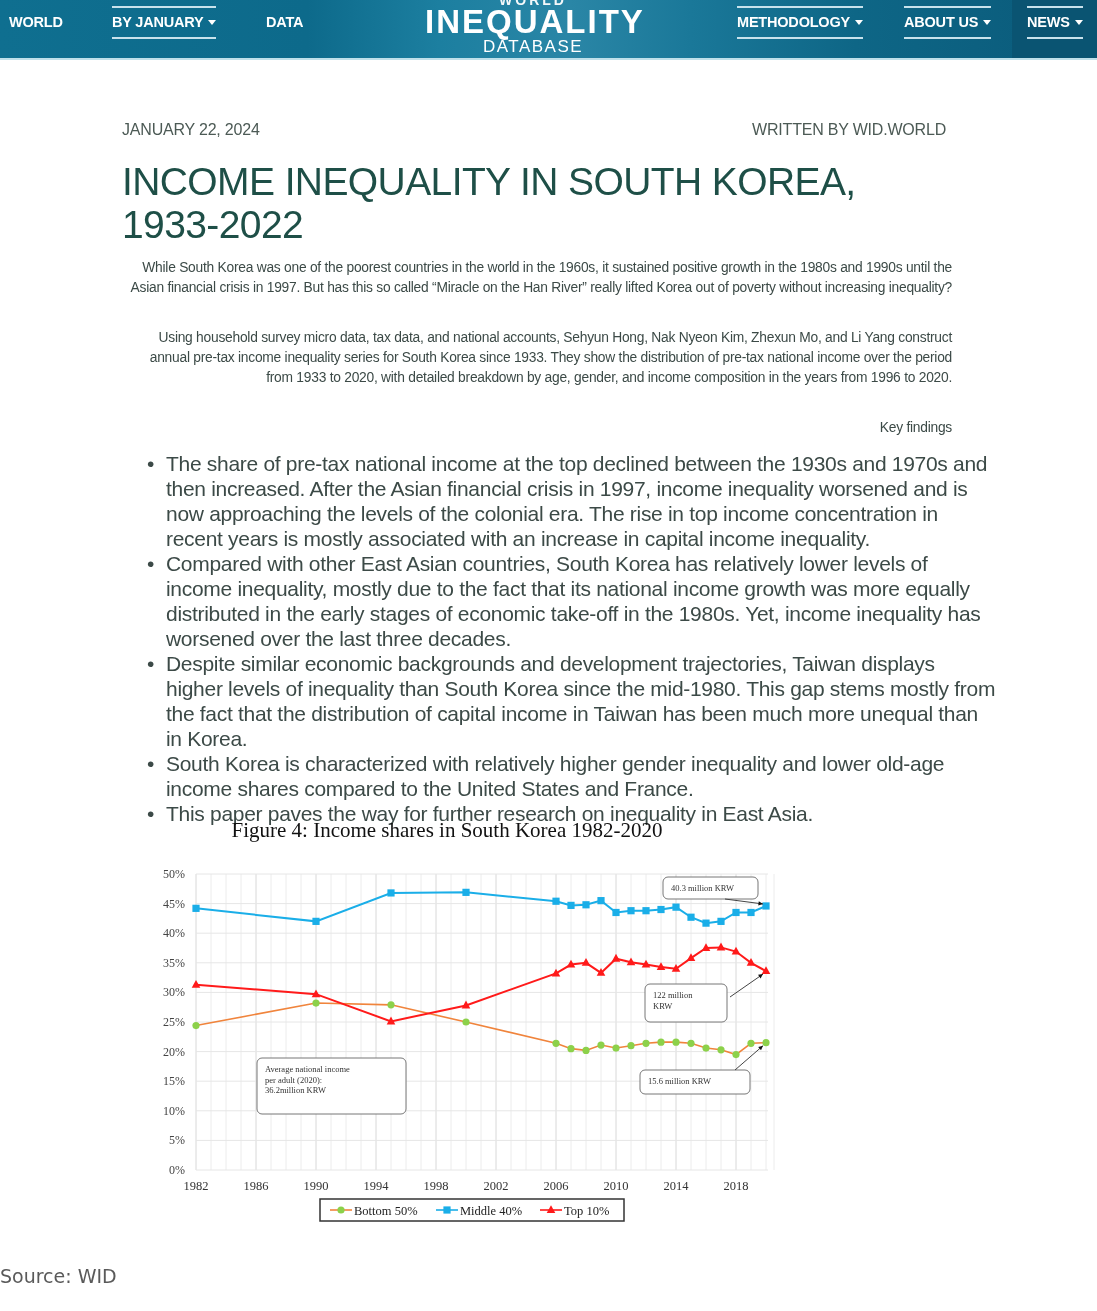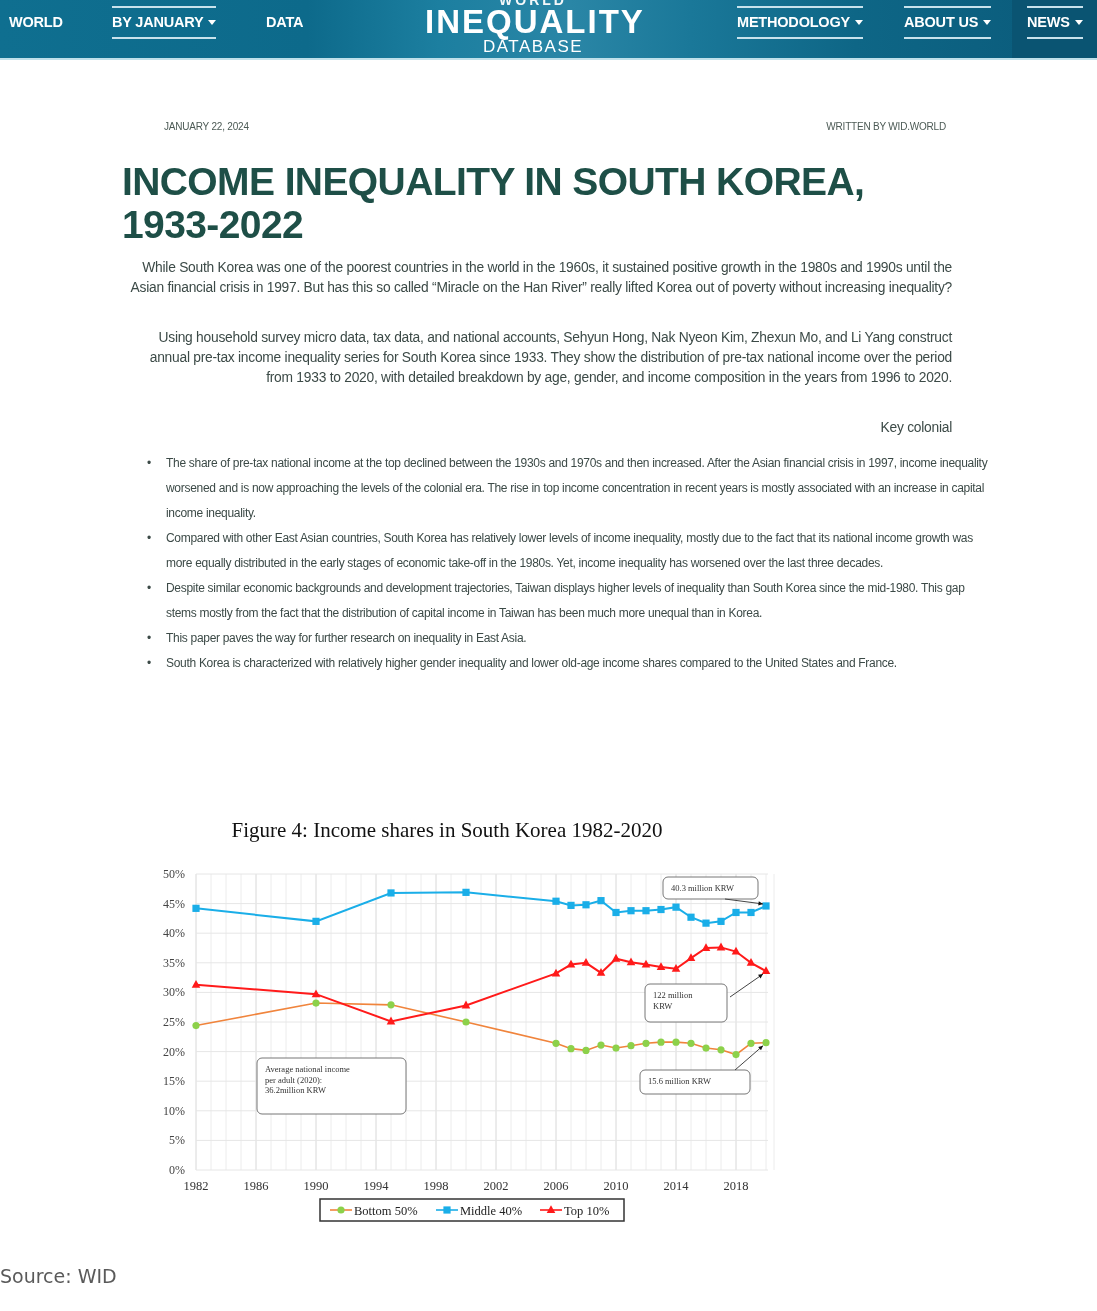--- a/index.html
+++ b/index.html
@@ -14,30 +14,30 @@
   .nav-item.dd:before { top: 6px; }
   .nav-item.dd:after { top: 37px; }
   .caret { display: inline-block; width: 0; height: 0; border-left: 4px solid transparent; border-right: 4px solid transparent; border-top: 5px solid #ffffff; margin-left: 5px; vertical-align: 2px; }
   .nav-news-bg { position: absolute; left: 1012px; top: 0; width: 85px; height: 58px; background: #0a5472; }
   .logo { position: absolute; left: 425px; top: 0; width: 216px; height: 58px; text-align: center; color: #fff; }
   .logo-top { position: absolute; top: -8px; left: 0; right: 0; font-size: 14px; font-weight: bold; letter-spacing: 3px; opacity: 0.95; }
   .logo-mid { position: absolute; top: 2px; left: 0; right: 0; font-size: 33px; font-weight: bold; letter-spacing: 2px; line-height: 40px; }
   .logo-bot { position: absolute; top: 37px; left: 0; right: 0; font-size: 17px; letter-spacing: 1.5px; line-height: 20px; }
 
   
-  .meta { position: absolute; top: 121px; font-size: 10px; color: #4c5a55; letter-spacing: -0.2px; margin-left: 42px; }
+  .meta { position: absolute; top: 121px; font-size: 16px; color: #4c5a55; letter-spacing: -0.2px; }
   .meta-date { left: 122px; }
   .meta-author { right: 151px; }
-  .title { position: absolute; left: 122px; top: 160px; width: 820px; margin: 0; font-size: 39px; line-height: 43px; color: #1e4f47; font-weight: bold; letter-spacing: -0.6px; }
+  .title { position: absolute; left: 122px; top: 160px; width: 820px; margin: 0; font-size: 39px; line-height: 43px; color: #1e4f47; font-weight: normal; letter-spacing: -0.6px; }
   .para { position: absolute; left: 122px; width: 830px; margin: 0; font-size: 13.8px; line-height: 20px; color: #3c4a47; letter-spacing: -0.25px; text-align: right; }
   .p1 { top: 258px; }
   .p2 { top: 328px; }
   .p3 { top: 418px; }
   .findings { position: absolute; left: 122px; top: 451px; width: 830px; margin: 0; padding: 0 0 0 44px; list-style: none; }
-  .findings li { position: relative; font-size: 12px; line-height: 25px; color: #3c4a47; letter-spacing: -0.3px; }
+  .findings li { position: relative; font-size: 21px; line-height: 25px; color: #3c4a47; letter-spacing: -0.3px; }
   .findings li:before { content: "•"; position: absolute; left: -19px; top: 0; color: #3c4a47; }
 
   
   .chart-wrap { position: absolute; left: 150px; top: 812px; width: 640px; height: 420px; }
   svg text { font-family: "Liberation Serif", "DejaVu Serif", serif; }
 
   .source { position: absolute; left: 0; width: 1097px; top: 1265px; text-align: left; font-size: 19px; color: #5a5a5a; font-family: "DejaVu Sans", sans-serif; }
 </style>
 </head>
 <body>
@@ -55,27 +55,27 @@
   <a class="nav-item dd" style="left:737px;"><span>METHODOLOGY</span><span class="caret"></span></a>
   <a class="nav-item dd" style="left:904px;"><span>ABOUT US</span><span class="caret"></span></a>
   <a class="nav-item dd" style="left:1027px;"><span>NEWS</span><span class="caret"></span></a>
 </div>
 
 <div class="meta meta-date">JANUARY 22, 2024</div>
 <div class="meta meta-author">WRITTEN BY WID.WORLD</div>
 <h1 class="title">INCOME INEQUALITY IN SOUTH KOREA, 1933-2022</h1>
 <p class="para p1">While South Korea was one of the poorest countries in the world in the 1960s, it sustained positive growth in the 1980s and 1990s until the Asian financial crisis in 1997. But has this so called “Miracle on the Han River” really lifted Korea out of poverty without increasing inequality?</p>
 <p class="para p2">Using household survey micro data, tax data, and national accounts, Sehyun Hong, Nak Nyeon Kim, Zhexun Mo, and Li Yang construct annual pre-tax income inequality series for South Korea since 1933. They show the distribution of pre-tax national income over the period from 1933 to 2020, with detailed breakdown by age, gender, and income composition in the years from 1996 to 2020.</p>
-<p class="para p3">Key colonial</p>
+<p class="para p3">Key findings</p>
 <ul class="findings">
   <li>The share of pre-tax national income at the top declined between the 1930s and 1970s and then increased. After the Asian financial crisis in 1997, income inequality worsened and is now approaching the levels of the colonial era. The rise in top income concentration in recent years is mostly associated with an increase in capital income inequality.</li>
   <li>Compared with other East Asian countries, South Korea has relatively lower levels of income inequality, mostly due to the fact that its national income growth was more equally distributed in the early stages of economic take-off in the 1980s. Yet, income inequality has worsened over the last three decades.</li>
   <li>Despite similar economic backgrounds and development trajectories, Taiwan displays higher levels of inequality than South Korea since the mid-1980. This gap stems mostly from the fact that the distribution of capital income in Taiwan has been much more unequal than in Korea.</li>
+  <li>South Korea is characterized with relatively higher gender inequality and lower old-age income shares compared to the United States and France.</li>
   <li>This paper paves the way for further research on inequality in East Asia.</li>
-  <li>South Korea is characterized with relatively higher gender inequality and lower old-age income shares compared to the United States and France.</li>
 </ul>
 
 <div class="chart-wrap">
   <svg id="chart" width="640" height="420">
     <text id="chart-title" x="297" y="25" text-anchor="middle" font-size="21" fill="#111">Figure 4: Income shares in South Korea 1982-2020</text>
     <g id="grid">
         <line x1="46" x2="46" y1="62" y2="358" stroke="#d8d8d8" stroke-width="1"></line>
         <line x1="61" x2="61" y1="62" y2="358" stroke="#ececec" stroke-width="1"></line>
         <line x1="76" x2="76" y1="62" y2="358" stroke="#ececec" stroke-width="1"></line>
         <line x1="91" x2="91" y1="62" y2="358" stroke="#ececec" stroke-width="1"></line>

